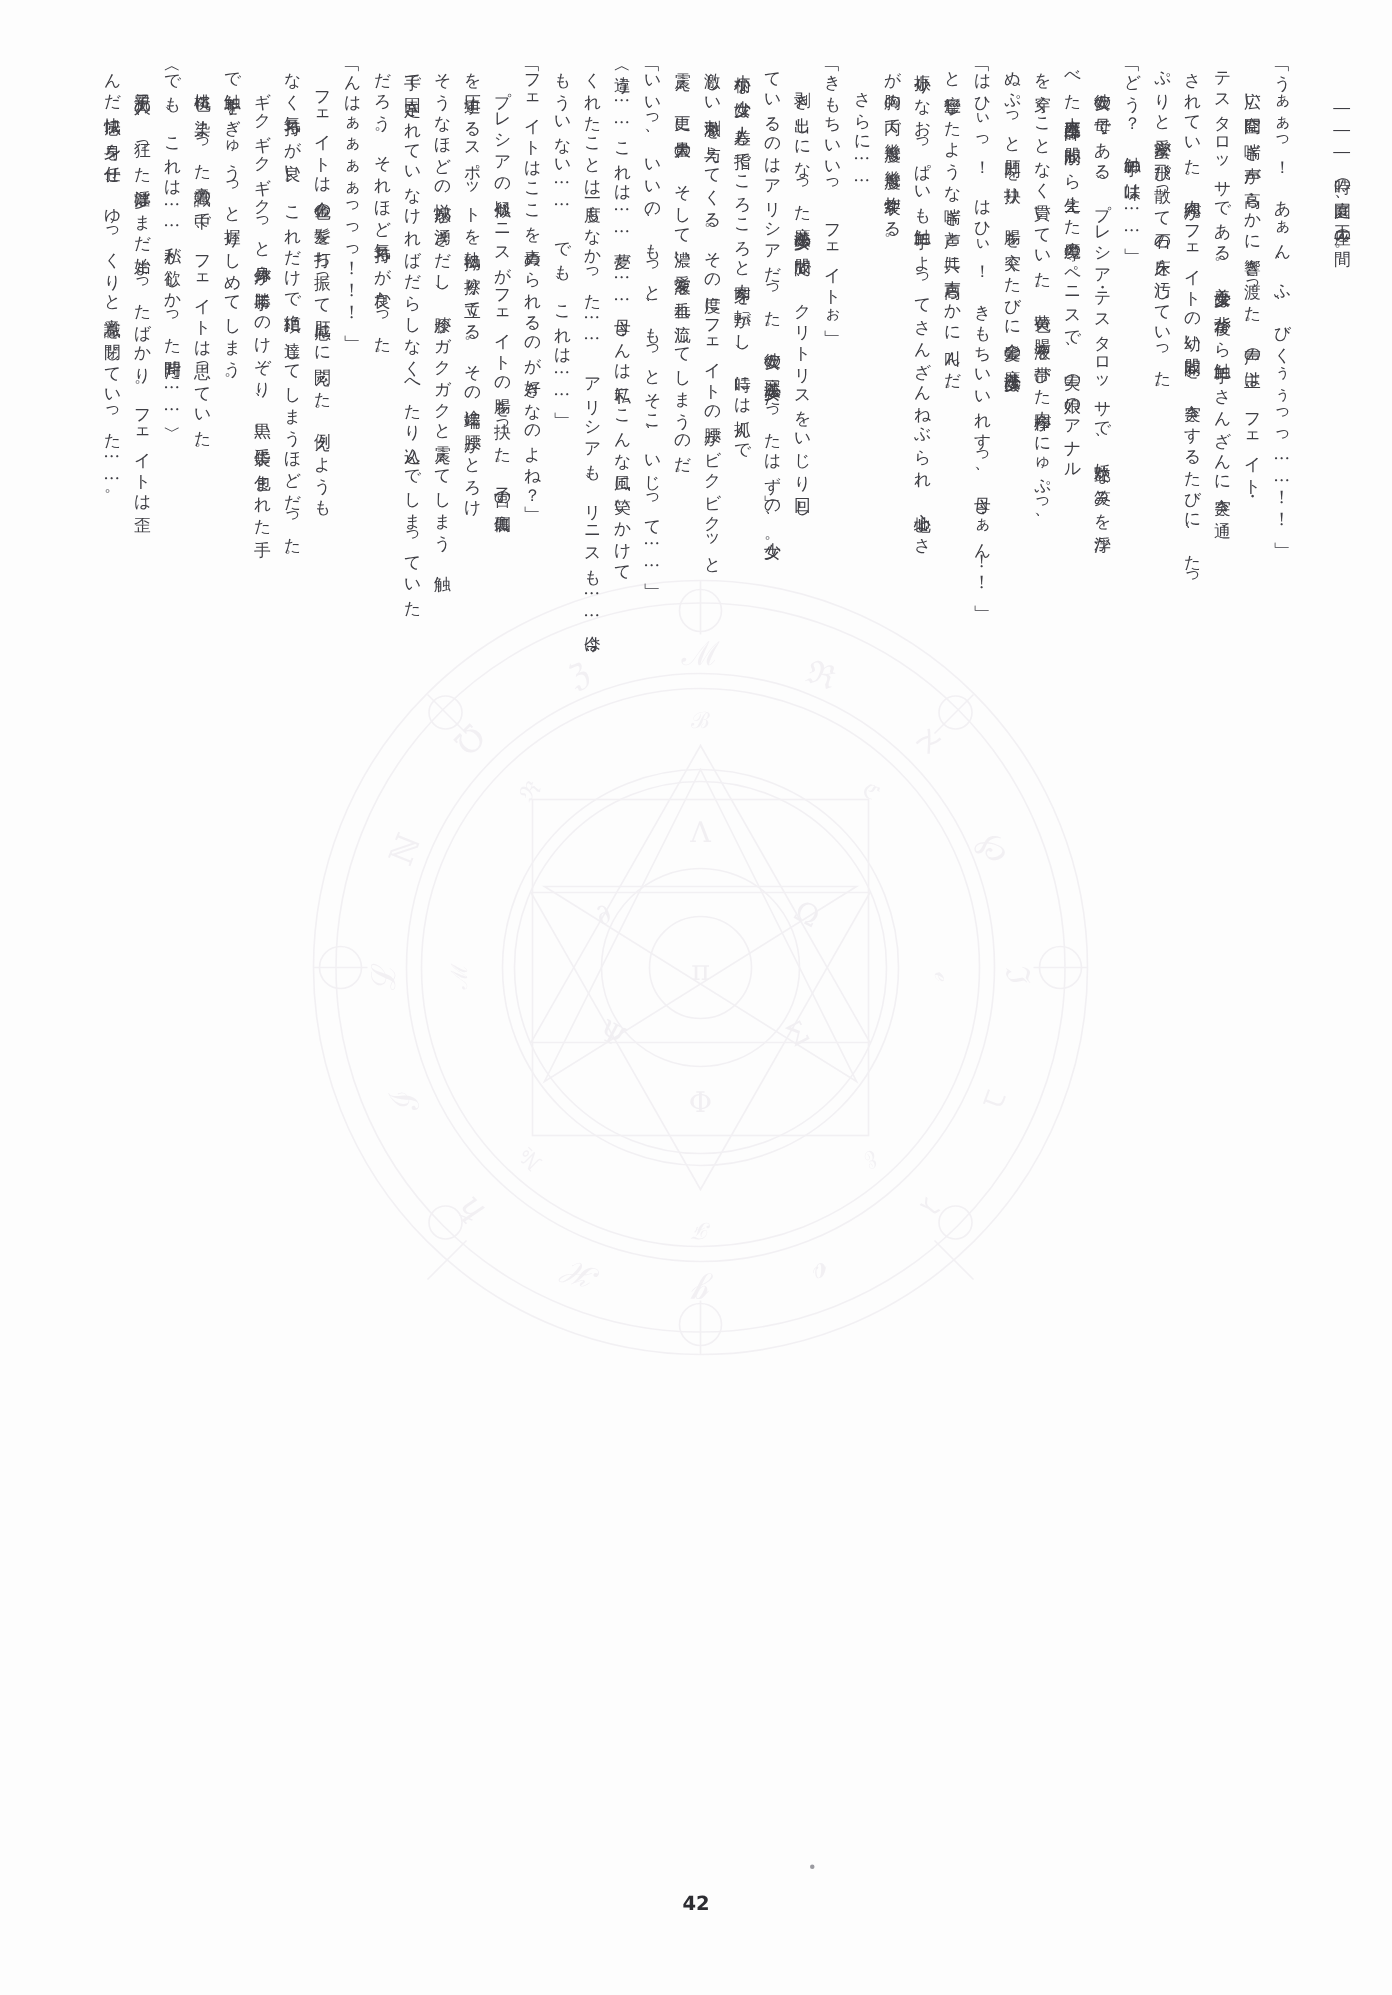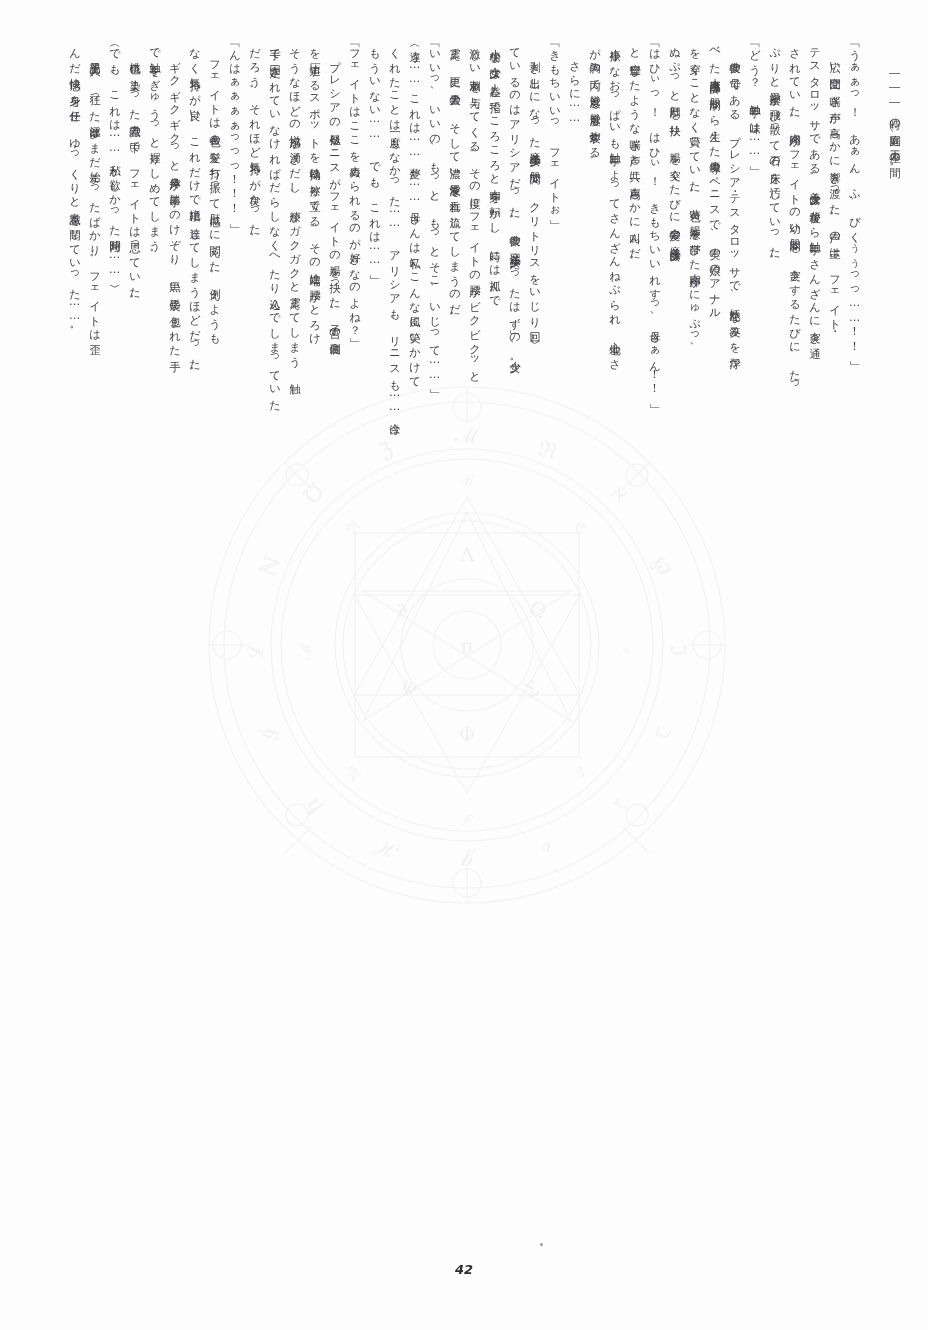--- a/index.html
+++ b/index.html
@@ -59,21 +59,20 @@
   #page-number {
     position: absolute;
     left: 0;
     top: 1262px;
     width: 928px;
     text-align: center;
     font-size: 13px;
     font-weight: bold;
     color: #2d2d32;
     font-family: "DejaVu Sans", "Liberation Sans", sans-serif;
-    font-style: italic;
   }
   
   #speck {
     position: absolute;
     left: 540px;
     top: 1243px;
     width: 3px;
     height: 3px;
     background: #9a9aa0;
     border-radius: 50%;

